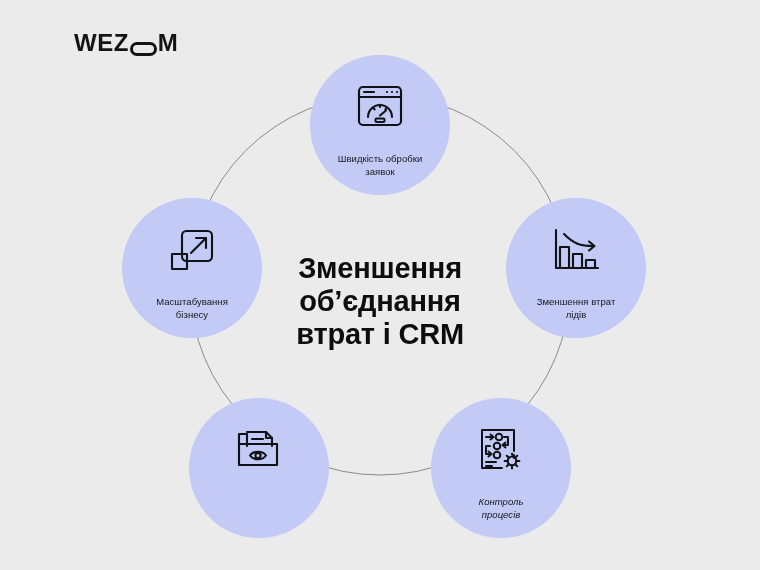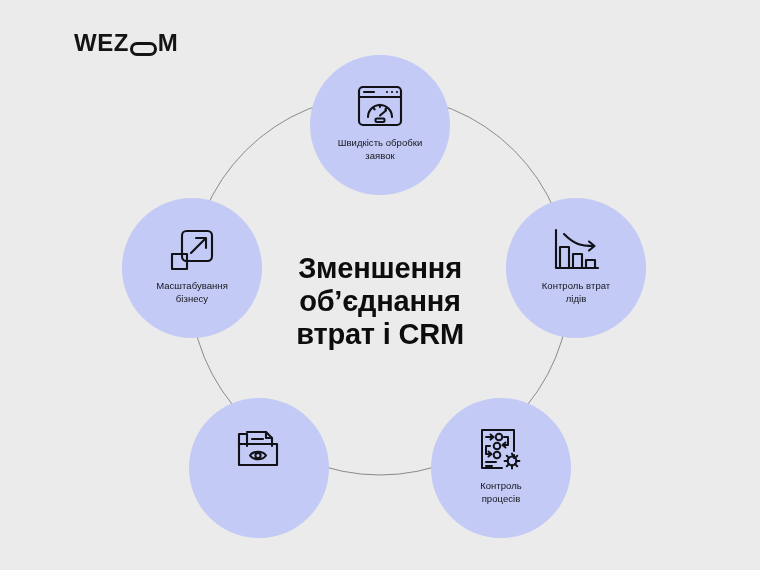--- a/index.html
+++ b/index.html
@@ -95,35 +95,35 @@
   }
   .node .node-icon {
     margin-top: 27px;
     width: 54px;
     height: 50px;
     display: flex;
     align-items: center;
     justify-content: center;
   }
   .node .node-label {
-    margin-top: 5px;
+    margin-top: 21px;
     width: 124px;
     text-align: center;
     font-family: "Liberation Sans", sans-serif;
     font-size: 9.5px;
     line-height: 12.5px;
     color: #15151b;
     letter-spacing: 0.05px;
   }
   .node .node-label .lb { display: block; }
 
   
   #node-speed      { left: 310px; top: 55px; }
   #node-leads      { left: 506px; top: 198px; }
-  #node-processes  { left: 431px; top: 398px; }
+  #node-processes  { left: 431px; top: 398px; font-style: italic; }
   #node-transparency { left: 189px; top: 398px; }
   #node-scaling    { left: 122px; top: 198px; }
 
   .node-transparency-shift .node-icon { margin-top: 25px; }
 </style>
 </head>
 <body>
 
 <div id="stage">
 
@@ -173,21 +173,21 @@
       <svg width="48" height="44" viewBox="0 0 48 44" fill="none" stroke="#111118" stroke-width="2.1" stroke-linecap="round" stroke-linejoin="round">
         <polyline points="4,2 4,40 46,40"></polyline>
         <rect x="8" y="19" width="9" height="21"></rect>
         <rect x="21" y="26" width="9" height="14"></rect>
         <rect x="34" y="32" width="9" height="8"></rect>
         <path d="M12 6 C22 16 28 18 42 18" stroke-width="2.1"></path>
         <polyline points="37,13.5 42.5,18 37,22.5"></polyline>
       </svg>
     </div>
     <div class="node-label">
-      <span class="lb">Контроль втрат</span>
+      <span class="lb">Зменшення втрат</span>
       <span class="lb">лідів</span>
     </div>
   </div>
 
   <div class="node" id="node-processes">
     <div class="node-icon">
       <svg width="46" height="46" viewBox="0 0 46 46" fill="none" stroke="#111118" stroke-width="2" stroke-linecap="round" stroke-linejoin="round">
         <polyline points="36,24 36,3 4,3 4,41 24,41"></polyline>
         <line x1="36" y1="28" x2="36" y2="31"></line>
         <line x1="8" y1="10" x2="15" y2="10"></line>

